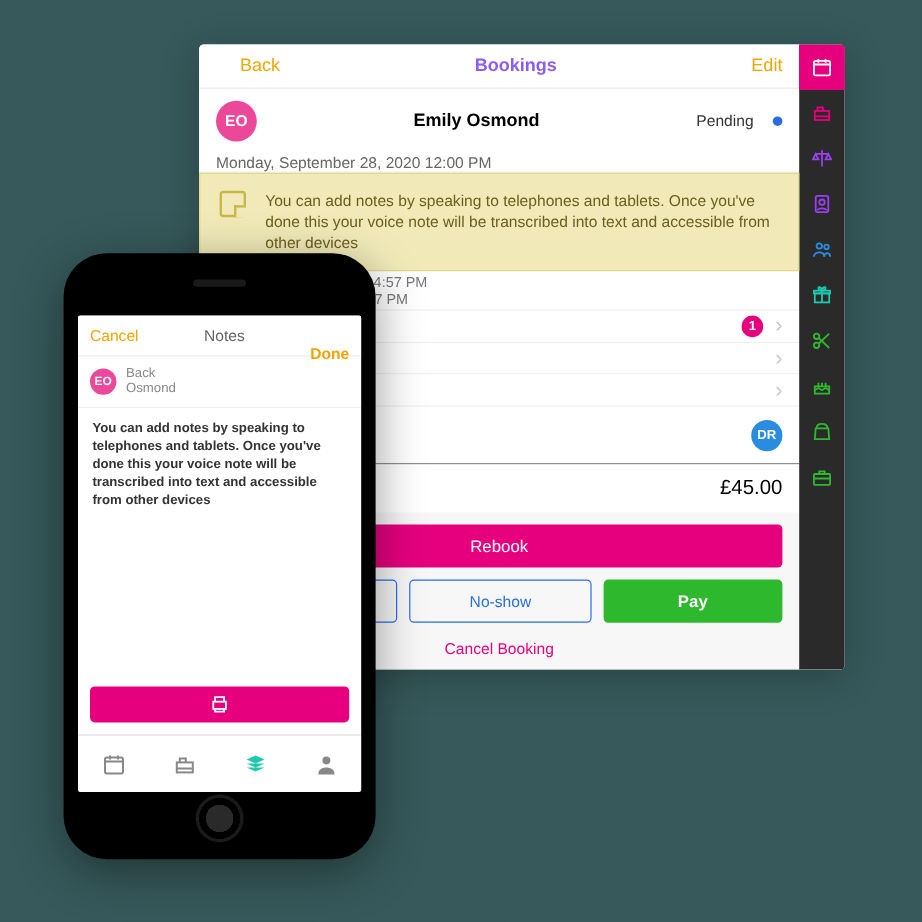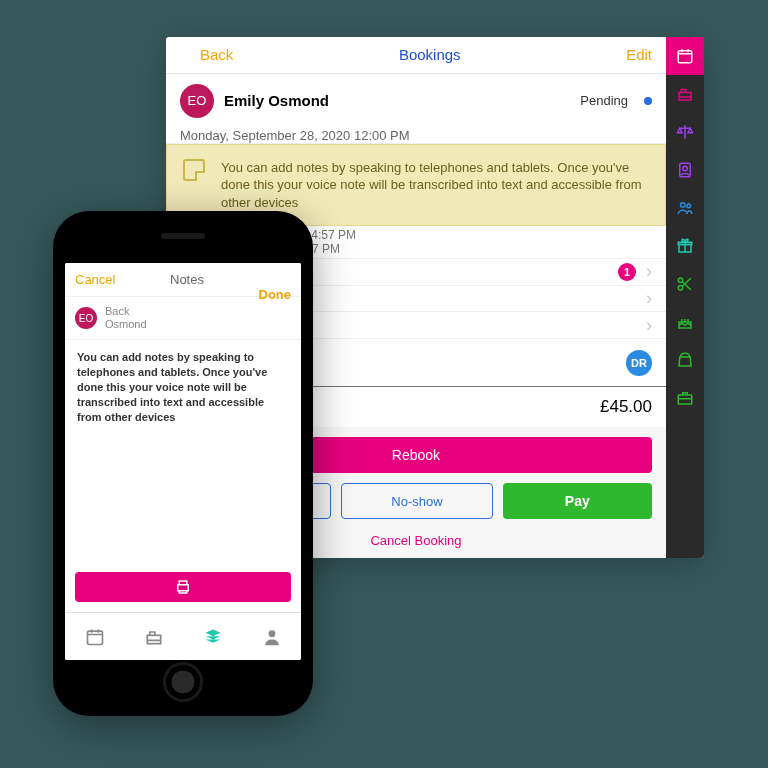--- a/index.html
+++ b/index.html
@@ -16,29 +16,29 @@
     overflow: hidden;
     display: flex;
   }
   .tablet-main { flex: 1; display: flex; flex-direction: column; background: #f7f7f7; }
   .t-header {
     height: 44px; background: #fff; display: flex; align-items: center;
     justify-content: space-between; padding: 0 14px; font-size: 15px;
     border-bottom: 1px solid #e5e5e5;
   }
   .t-header .back { color: #f0a500; margin-left: 20px; }
-  .t-header .title { color: #1d4ed8; font-weight: 400; }
+  .t-header .title { color: #8b5cf6; font-weight: 700; }
   .t-header .edit { color: #f0a500; }
   .t-client { background: #fff; padding: 10px 14px 6px; display: flex; align-items: center; gap: 10px; }
   .avatar {
-    width: 34px; height: 34px; border-radius: 50%; background: #be185d;
+    width: 34px; height: 34px; border-radius: 50%; background: #ec4899;
     color: #fff; display: flex; align-items: center; justify-content: center;
-    font-weight: 400; font-size: 13px;
-  }
-  .t-client-name { font-weight: 600; font-size: 15px; flex: 1; }
+    font-weight: 700; font-size: 13px;
+  }
+  .t-client-name { font-weight: 600; font-size: 15px; flex: 1; text-align: center; }
   .t-status { color: #333; font-size: 13px; margin-right: 6px; }
   .dot-blue { width: 8px; height: 8px; background: #2a6de0; border-radius: 50%; display: inline-block; }
   .t-date { background: #fff; padding: 4px 14px 0; font-size: 13px; color: #666; border-bottom: 1px solid #eee; }
 
   .t-note {
     margin: 0; padding: 14px 14px 14px 54px; background: #f1eab8;
     border: 1px solid #e1d98b; position: relative; font-size: 13px; color: #6b5f1e;
     line-height: 1.35;
   }
   .note-icon {

